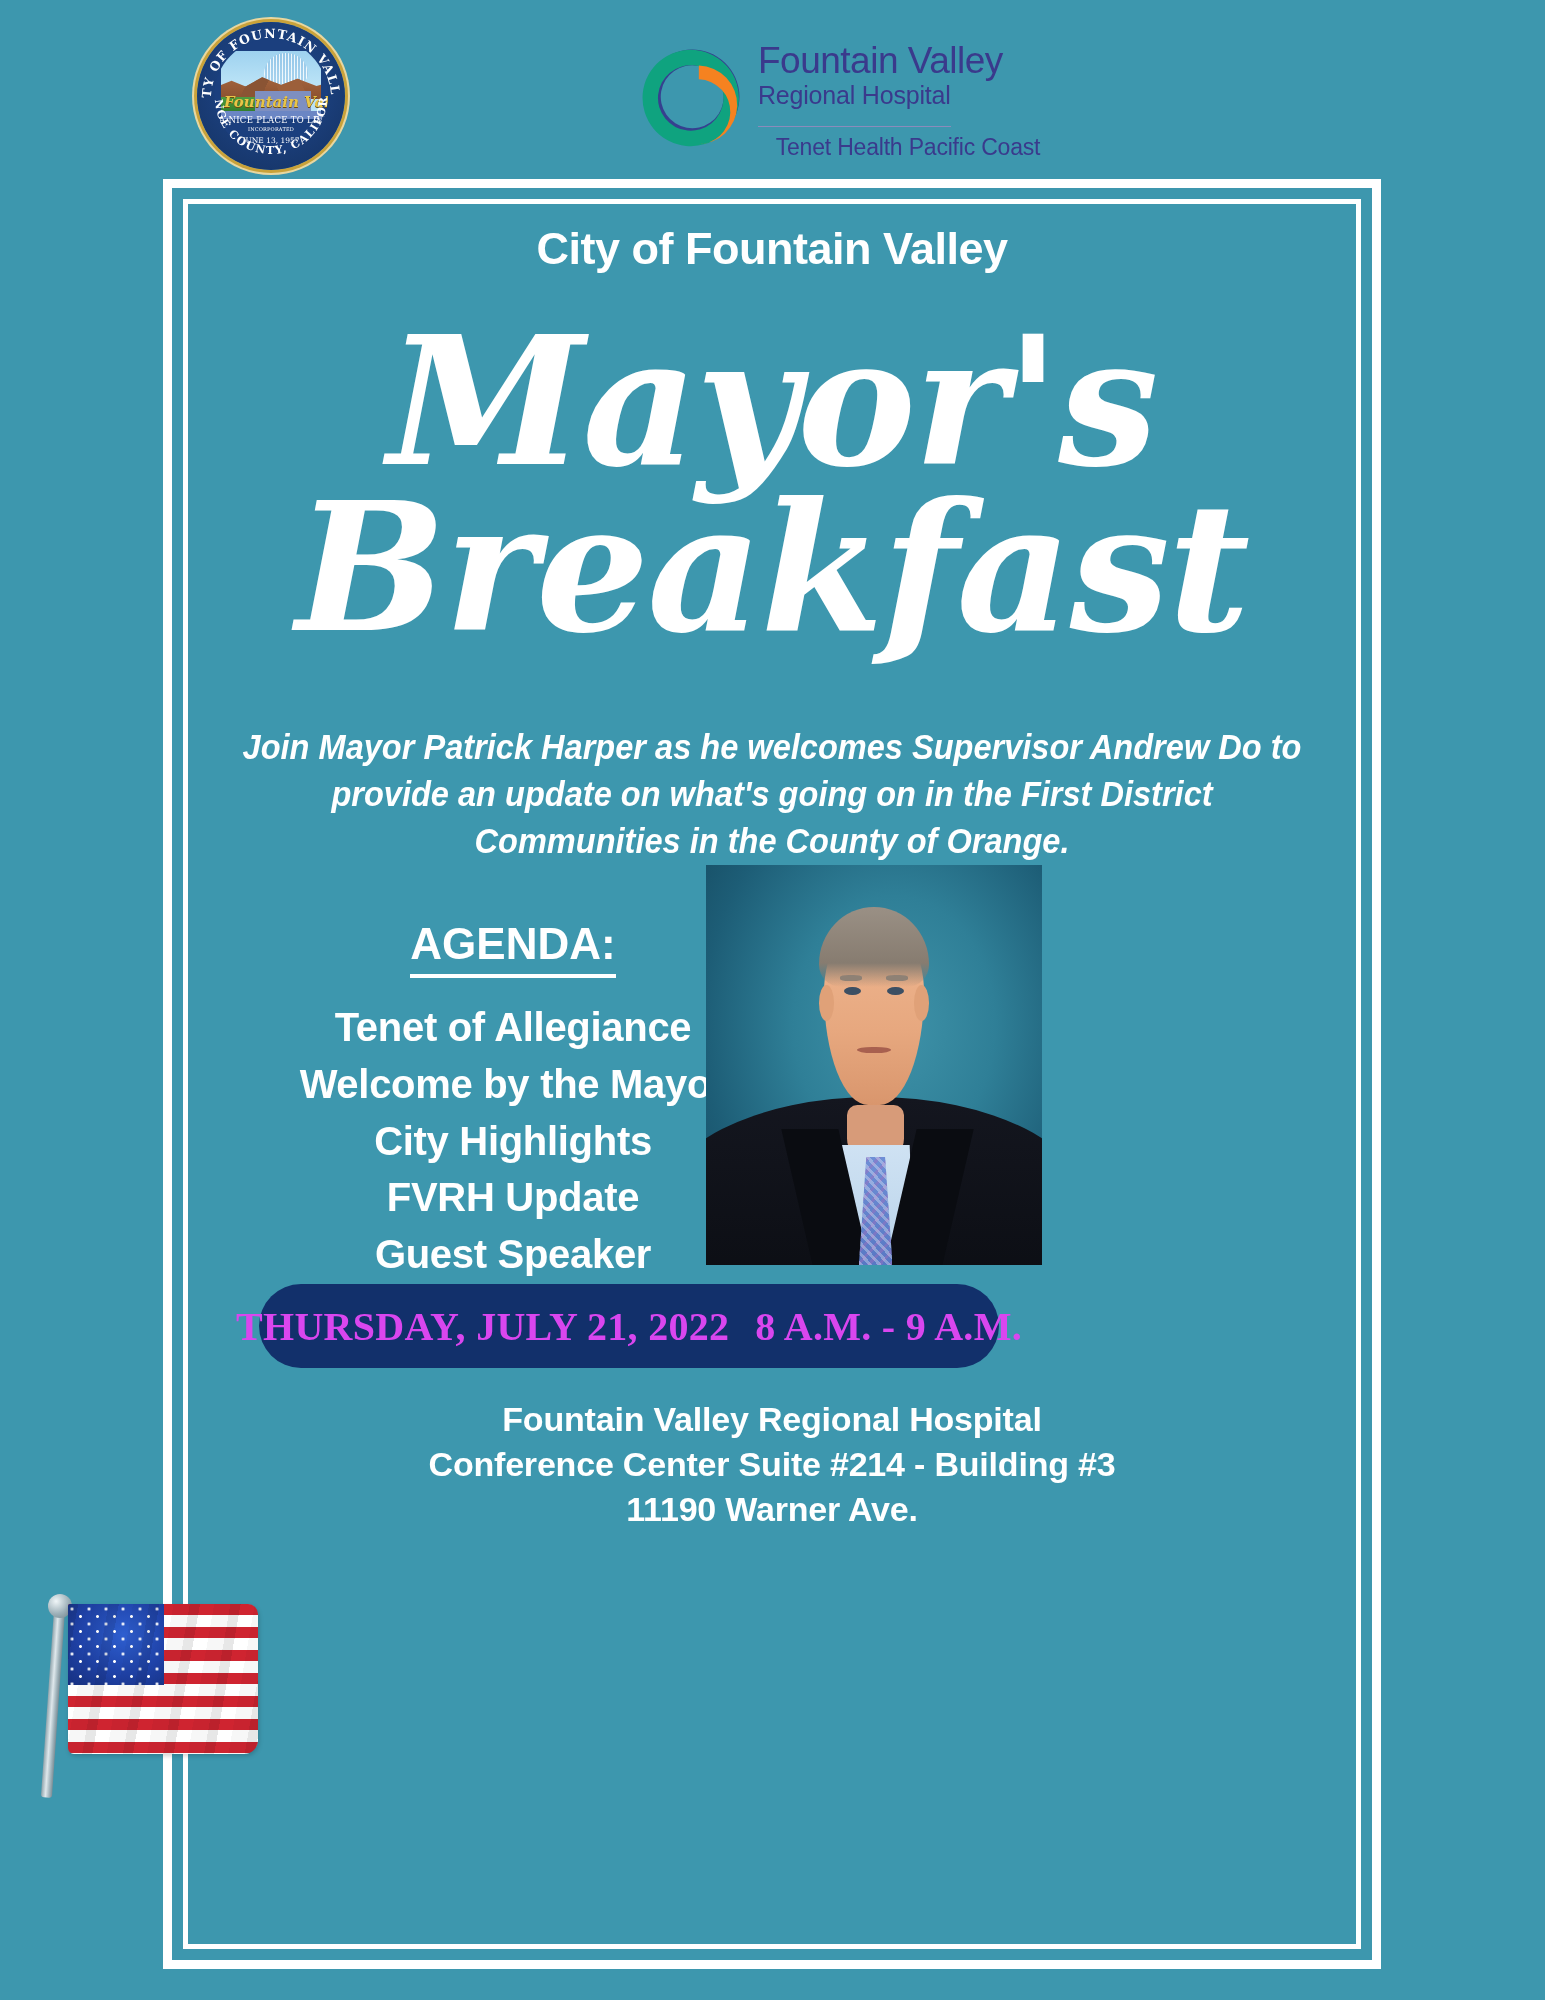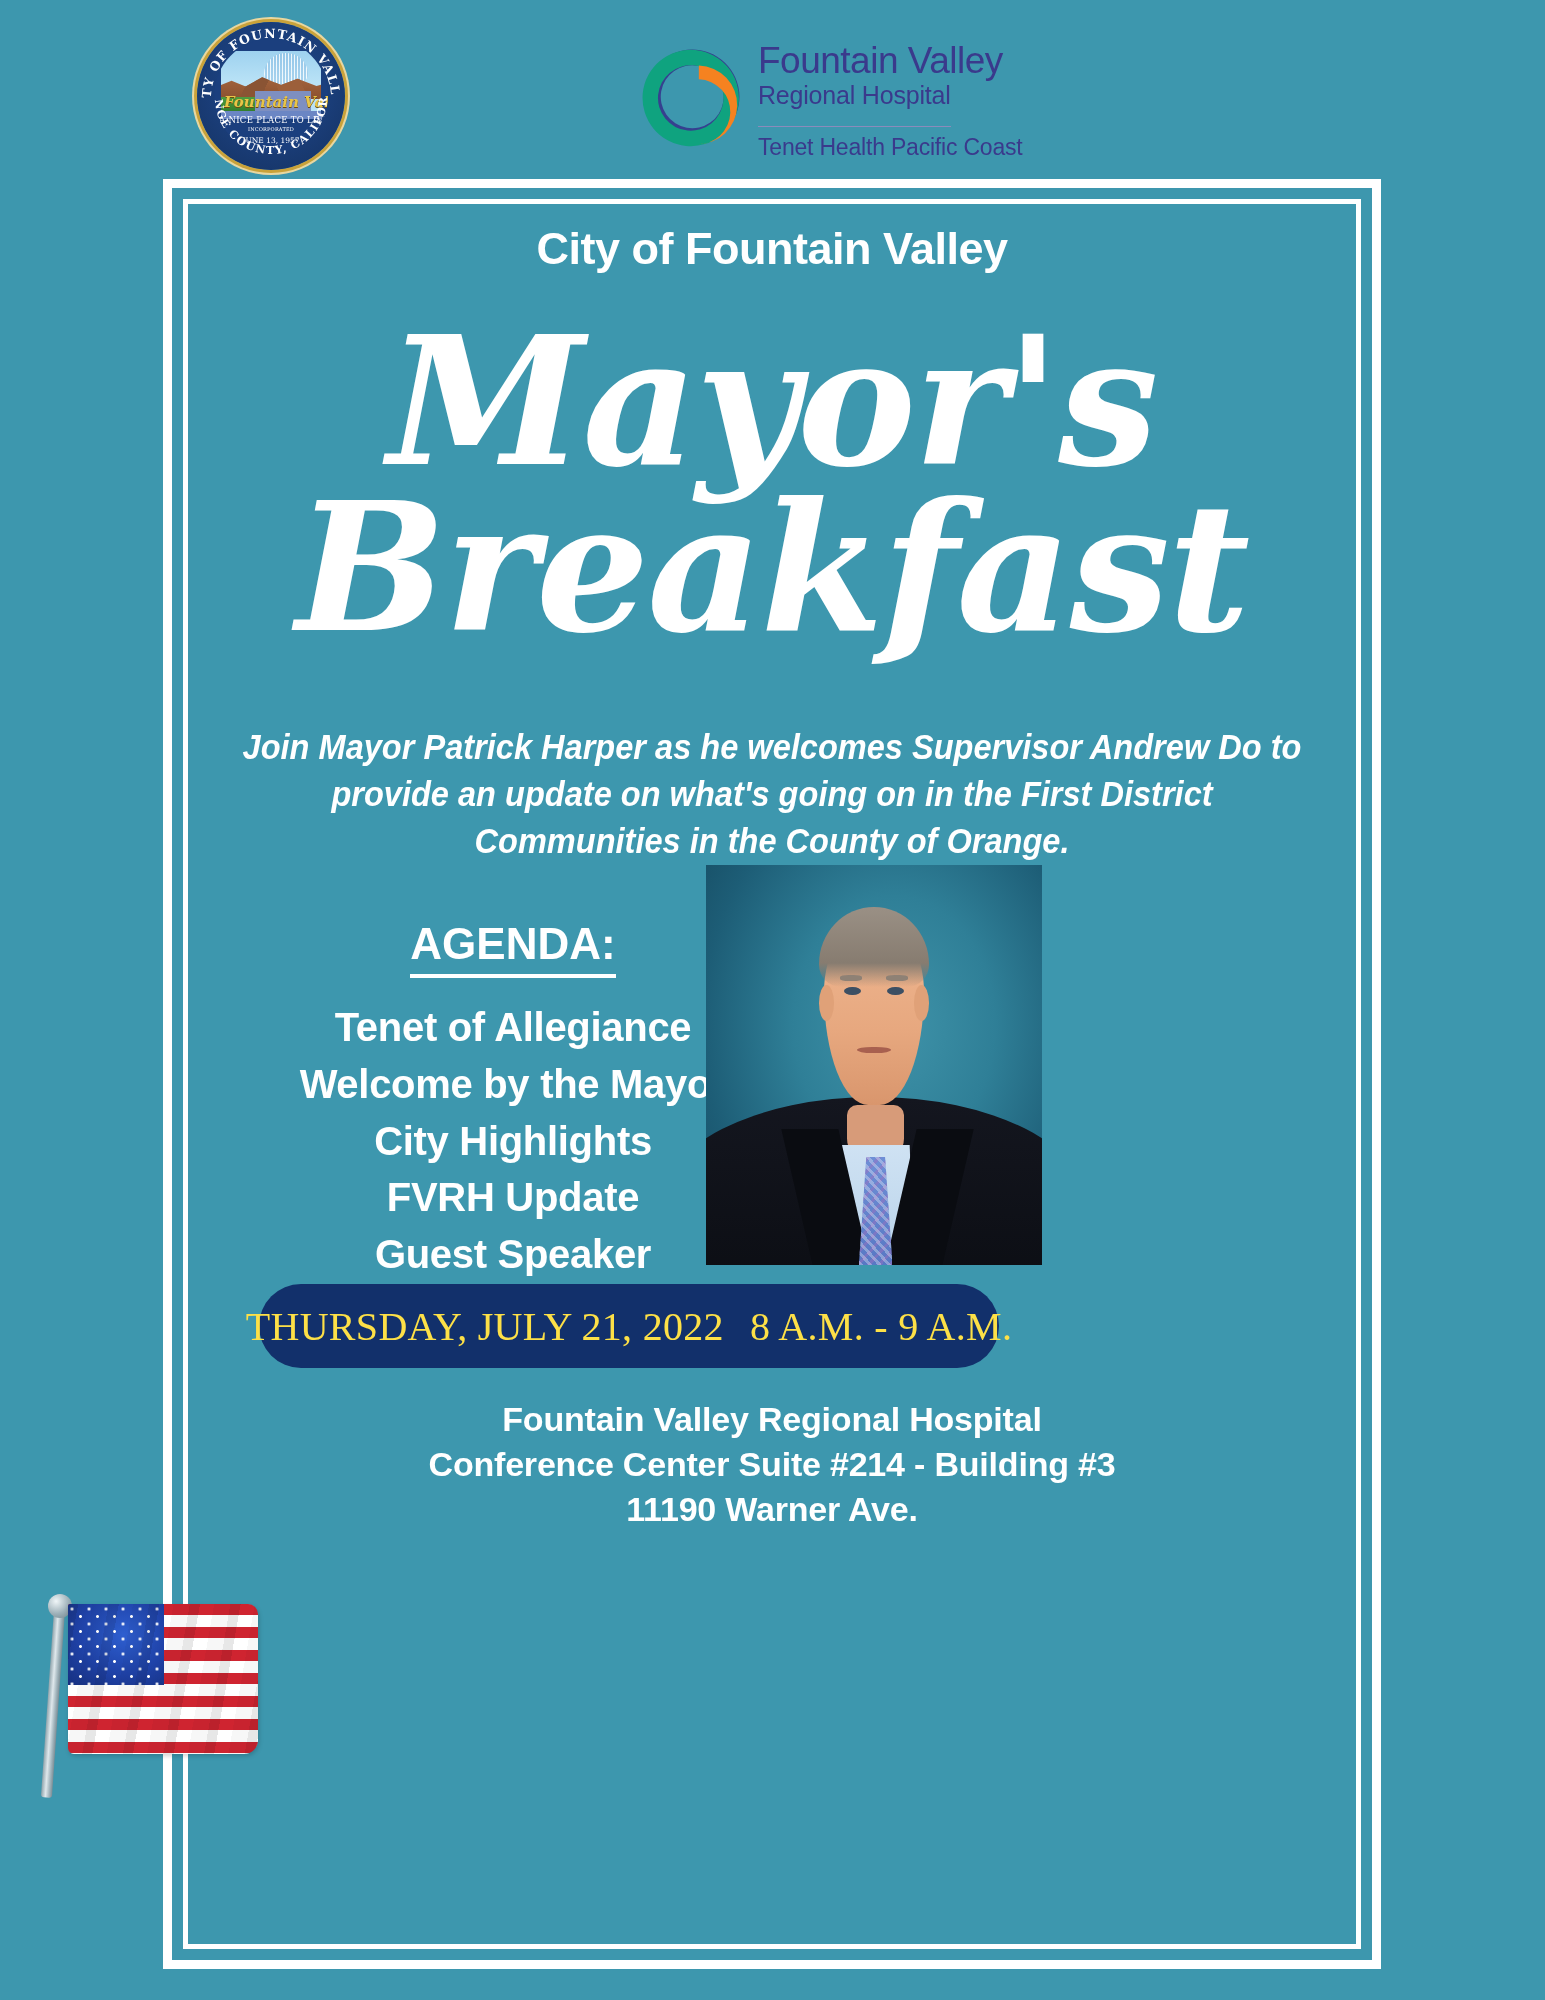--- a/index.html
+++ b/index.html
@@ -187,20 +187,21 @@
     padding-bottom: 16px;
     border-bottom: 1.5px solid #8b8bbb;
     display: inline-block;
   }
   .hosp-l3 {
     font-family: "Liberation Sans", sans-serif;
     font-size: 23px;
     color: #3a3a8c;
     letter-spacing: -0.2px;
     margin-top: 7px;
+    text-align: center;
   }
 
   
   .frame {
     position: absolute;
     left: 163px;
     top: 179px;
     width: 1218px;
     height: 1790px;
     border: 9px solid #ffffff;
@@ -411,23 +412,23 @@
     width: 740px;
     height: 84px;
     background: #12306b;
     border-radius: 42px;
     display: flex;
     align-items: center;
     justify-content: center;
   }
   .datepill .dtext {
     font-family: "Liberation Serif", serif;
-    font-weight: normal;
+    font-weight: bold;
     font-size: 40px;
-    color: #fde047;
+    color: #d946ef;
     letter-spacing: 0.3px;
     white-space: nowrap;
   }
   .datepill .gap { display: inline-block; width: 26px; }
 
   
   .venue {
     position: absolute;
     top: 1218px;
     left: 0; right: 0;

